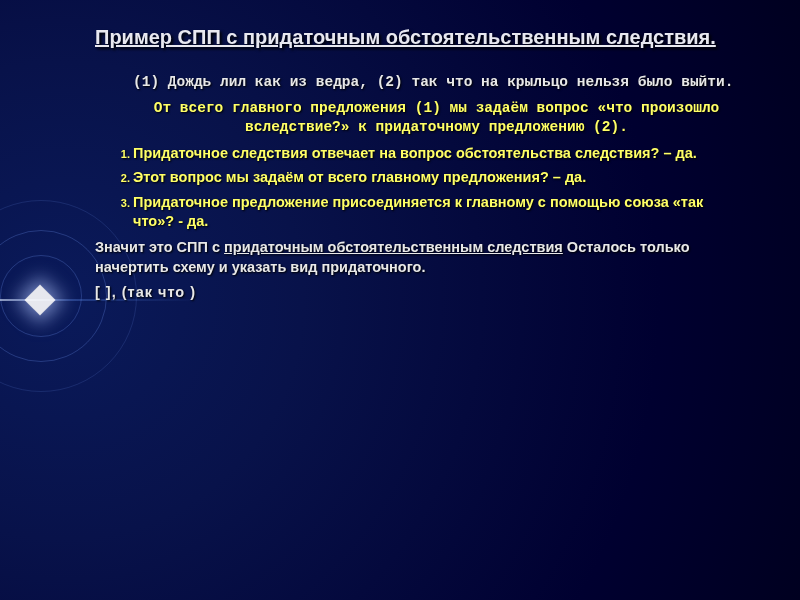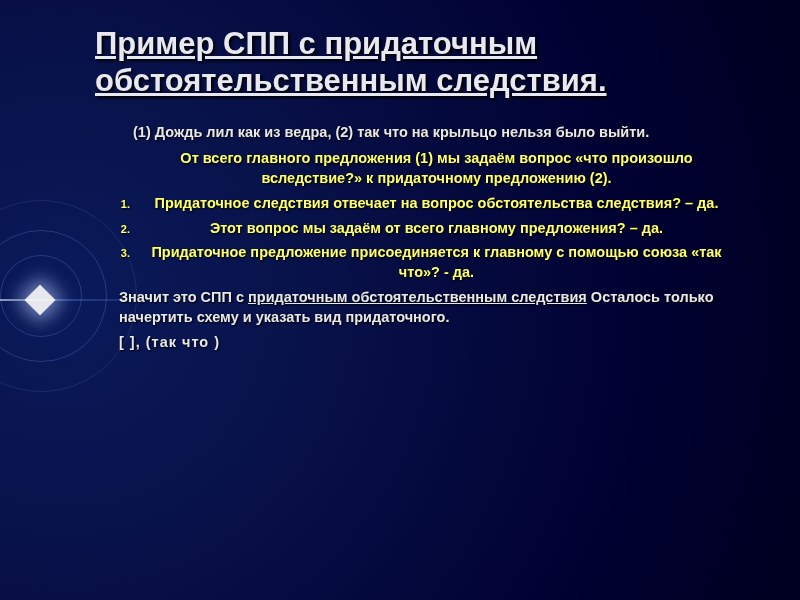--- a/index.html
+++ b/index.html
@@ -5,30 +5,30 @@
 html,body{margin:0;padding:0;width:800px;height:600px;overflow:hidden;font-family:Arial,Helvetica,sans-serif;background:#000;}
 .slide{position:relative;width:800px;height:600px;background:radial-gradient(circle at 8% 50%,#0a1a5a 0%,#08124a 30%,#000030 75%,#000020 100%);box-sizing:border-box;}
 .flare{position:absolute;left:-60px;top:245px;width:240px;height:110px;pointer-events:none;}
 .flare .beam{position:absolute;left:0;top:50%;height:2px;width:260px;background:linear-gradient(90deg,rgba(255,255,255,0.9),rgba(102,153,255,0.3),rgba(0,0,64,0));transform:translateY(-50%);}
 .flare .star{position:absolute;left:100px;top:50%;width:22px;height:22px;transform:translate(-50%,-50%) rotate(45deg);background:rgba(255,255,255,0.9);box-shadow:0 0 18px 6px rgba(180,200,255,0.6);}
 .flare .ring{position:absolute;border:1px solid rgba(120,160,255,0.25);border-radius:50%;}
 .flare .r1{left:60px;top:10px;width:80px;height:80px;}
 .flare .r2{left:35px;top:-15px;width:130px;height:130px;}
 .flare .r3{left:5px;top:-45px;width:190px;height:190px;border-color:rgba(120,160,255,0.15);}
 .content{position:relative;padding:25px 60px 30px 95px;color:#fff;box-sizing:border-box;}
-h1{margin:0 0 24px 0;font-size:31px;line-height:1.2;font-weight:bold;color:#e8e8f0;text-decoration:underline;text-shadow:2px 2px 3px #000;}
+h1{margin:0 0 24px 0;font-size:20px;line-height:1.2;font-weight:bold;color:#e8e8f0;text-decoration:underline;text-shadow:2px 2px 3px #000;}
 .body{font-size:14.5px;line-height:1.35;}
 .item{margin:0 0 6px 0;}
-.intro-block{padding-left:38px;}
+.intro-block{padding-left:38px;font-family:Liberation Mono, monospace;}
 .intro{font-weight:bold;color:#e8e8e8;text-shadow:1px 1px 2px #000;}
 .p1{color:#ffff66;font-weight:bold;text-shadow:1px 1px 2px #000;text-align:center;}
-ol{margin:4px 0 6px 0;padding-left:38px;color:#ffff66;font-weight:bold;text-shadow:1px 1px 2px #000;text-align:center;}
+ol{margin:4px 0 6px 0;padding-left:38px;color:#ffff66;font-weight:bold;text-shadow:1px 1px 2px #000;}
 ol li{margin-bottom:5px;font-size:14.5px;}
 ol li::marker{font-size:11px;}
-.closing{color:#e8e8e8;font-weight:bold;text-shadow:1px 1px 2px #000;margin-left:24px;}
+.closing{color:#e8e8e8;font-weight:bold;text-shadow:1px 1px 2px #000;}
 .u{text-decoration:underline;}
 .schema{font-weight:bold;letter-spacing:1px;text-shadow:1px 1px 2px #000;margin-top:4px;}
 </style>
 </head>
 <body>
 
 <div class="slide">
   <div class="flare">
     <div class="ring r3"></div>
       <div class="ring r2"></div>

